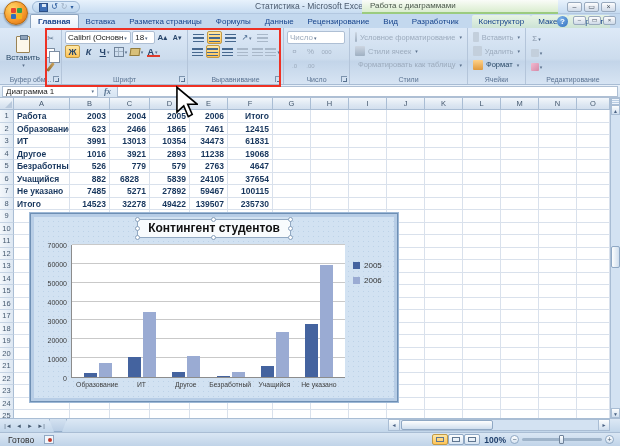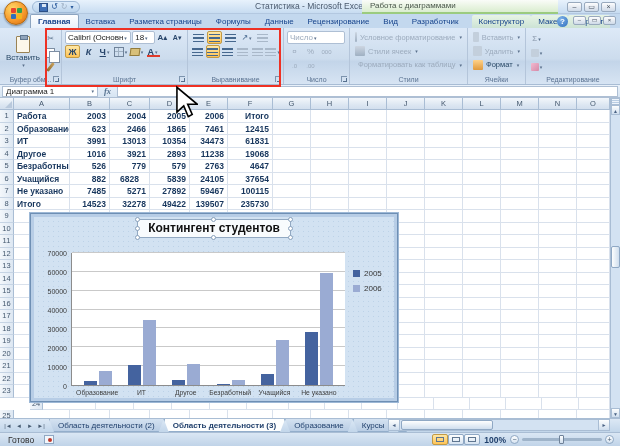--- a/index.html
+++ b/index.html
@@ -103,21 +103,21 @@
   .cell.hdr { font-weight:700; }
   .vscroll { position:absolute; top:98px; left:610px; width:10px; height:320px; background:#d3e2f2; border-left:1px solid #a9bdd4; z-index:6; }
   .vs-arr { height:10px; font-size:5px; color:#4a6florida284; color:#4a6284; text-align:center; line-height:10px; background:linear-gradient(#fdfefe,#cfdeee); border:1px solid #a9bdd4; }
   .vs-thumb { position:absolute; top:148px; left:0; width:9px; height:22px; background:linear-gradient(90deg,#fdfefe,#cfdeee); border:1px solid #8fa8c4; border-radius:2px; }
   .vs-split { height:7px; background:repeating-linear-gradient(#eef4fb 0 1px,#b9cde3 1px 2px); border:1px solid #a9bdd4; }
 
   
   .chart { position:absolute; left:30px; top:213px; width:368px; height:189px; z-index:8;
     background:#d2e2f2; background-image:radial-gradient(circle,#bcd2e8 0.8px,transparent 1px); background-size:5px 5px;
     border:1px solid #6e8fb4; box-shadow:inset 0 0 0 3px #b7cde6, 0 0 0 1px #9db8d6; }
-  .ctitle-wrap { text-align:center; margin-top:5px; height:32px; }
+  .ctitle-wrap { text-align:center; margin-top:5px; height:24px; }
   .ctitle { position:relative; display:inline-block; background:#f8fbfd; border:1px solid #92a9c2;
     font-size:12px; font-weight:bold; color:#111; padding:1px 10px 2px; }
   .hdl { position:absolute; width:5px; height:5px; border-radius:50%; background:#fff; border:1px solid #88a0bc; }
   .chart-main { display:grid; grid-template-columns:40px 1fr 52px; grid-template-rows:1fr 15px; height:148px; margin-top:2px; }
   .yaxis { position:relative; grid-row:1; grid-column:1; font-size:7px; color:#3c3c3c; }
   .yaxis div { position:absolute; right:4px; transform:translateY(3.5px); }
   .plot { position:relative; grid-row:1; grid-column:2; background:#fff; border-left:1px solid #8c8c8c; border-bottom:1px solid #8c8c8c; }
   .gline { position:absolute; left:0; right:0; height:1px; background:#c9c9c9; }
   .bars { position:absolute; left:0; right:0; top:0; bottom:0; display:flex; align-items:flex-end; padding:0 4px; }
   .bgroup { flex:1; display:flex; align-items:flex-end; justify-content:center; gap:2px; height:100%; }
@@ -862,21 +862,21 @@
         <div class="cell" style="width: 38px;"></div>
         <div class="cell" style="width: 38px;"></div>
         <div class="cell" style="width: 38px;"></div>
         <div class="cell" style="width: 38px;"></div>
         <div class="cell" style="width: 38px;"></div>
         <div class="cell" style="width: 38px;"></div>
         <div class="cell" style="width: 38px;"></div>
         <div class="cell" style="width: 33px;"></div>
       </div>
       <div class="grow">
-        <div class="rnum" style="width: 14px; margin-left: 30px;">24</div>
+        <div class="rnum" style="width: 14px;">24</div>
         <div class="cell" style="width: 56px;"></div>
         <div class="cell" style="width: 40px;"></div>
         <div class="cell" style="width: 40px;"></div>
         <div class="cell" style="width: 40px;"></div>
         <div class="cell" style="width: 38px;"></div>
         <div class="cell" style="width: 45px;"></div>
         <div class="cell" style="width: 38px;"></div>
         <div class="cell" style="width: 38px;"></div>
         <div class="cell" style="width: 38px;"></div>
         <div class="cell" style="width: 38px;"></div>
@@ -1001,26 +1001,20 @@
     <path d="M2,2 L2,24 L8,18.5 L12,28 L15.5,26 L11.5,17 L20,17 Z" fill="#fff" stroke="#000" stroke-width="1.4"></path>
   </svg>
 
   <div class="tabsbar">
     <div class="navbtns" id="navBtns">
         <span class="navb">|◄</span>
         <span class="navb">◄</span>
         <span class="navb">►</span>
         <span class="navb">►|</span>
       </div>
-    <div id="sheetTabs" style="display:flex">
-        <div class="stab">Область деятельности (2)</div>
-        <div class="stab active">Область деятельности (3)</div>
-        <div class="stab">Образование</div>
-        <div class="stab">Курсы</div>
-      </div>
     <div class="stab-ins"></div>
   </div>
   <div class="hscroll">
     <div class="hs-arr">◄</div>
     <div class="hs-thumb"></div>
     <div class="hs-track"></div>
     <div class="hs-arr r">►</div>
   </div>
 
   <div class="statusbar">

